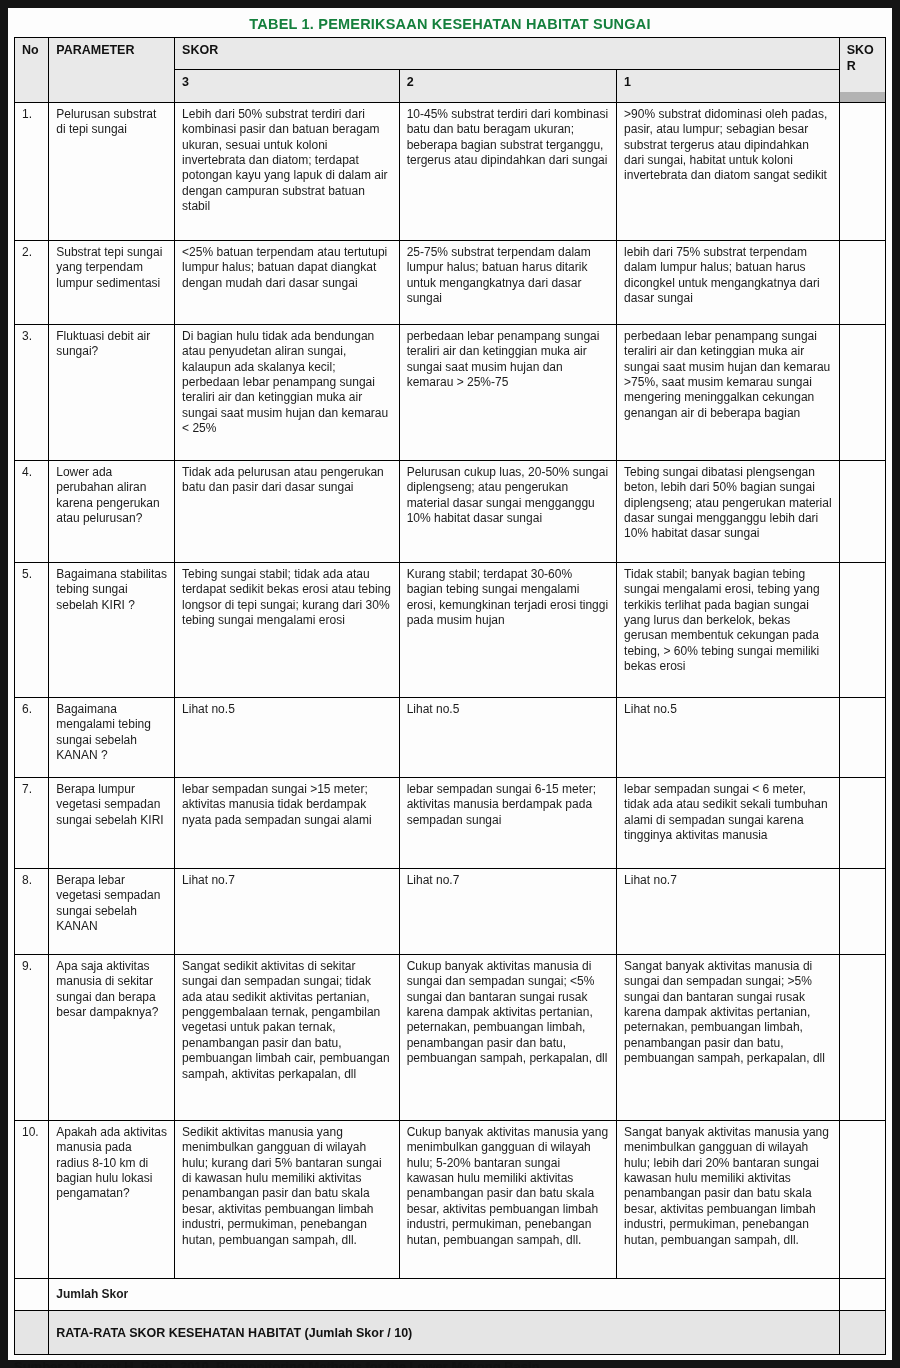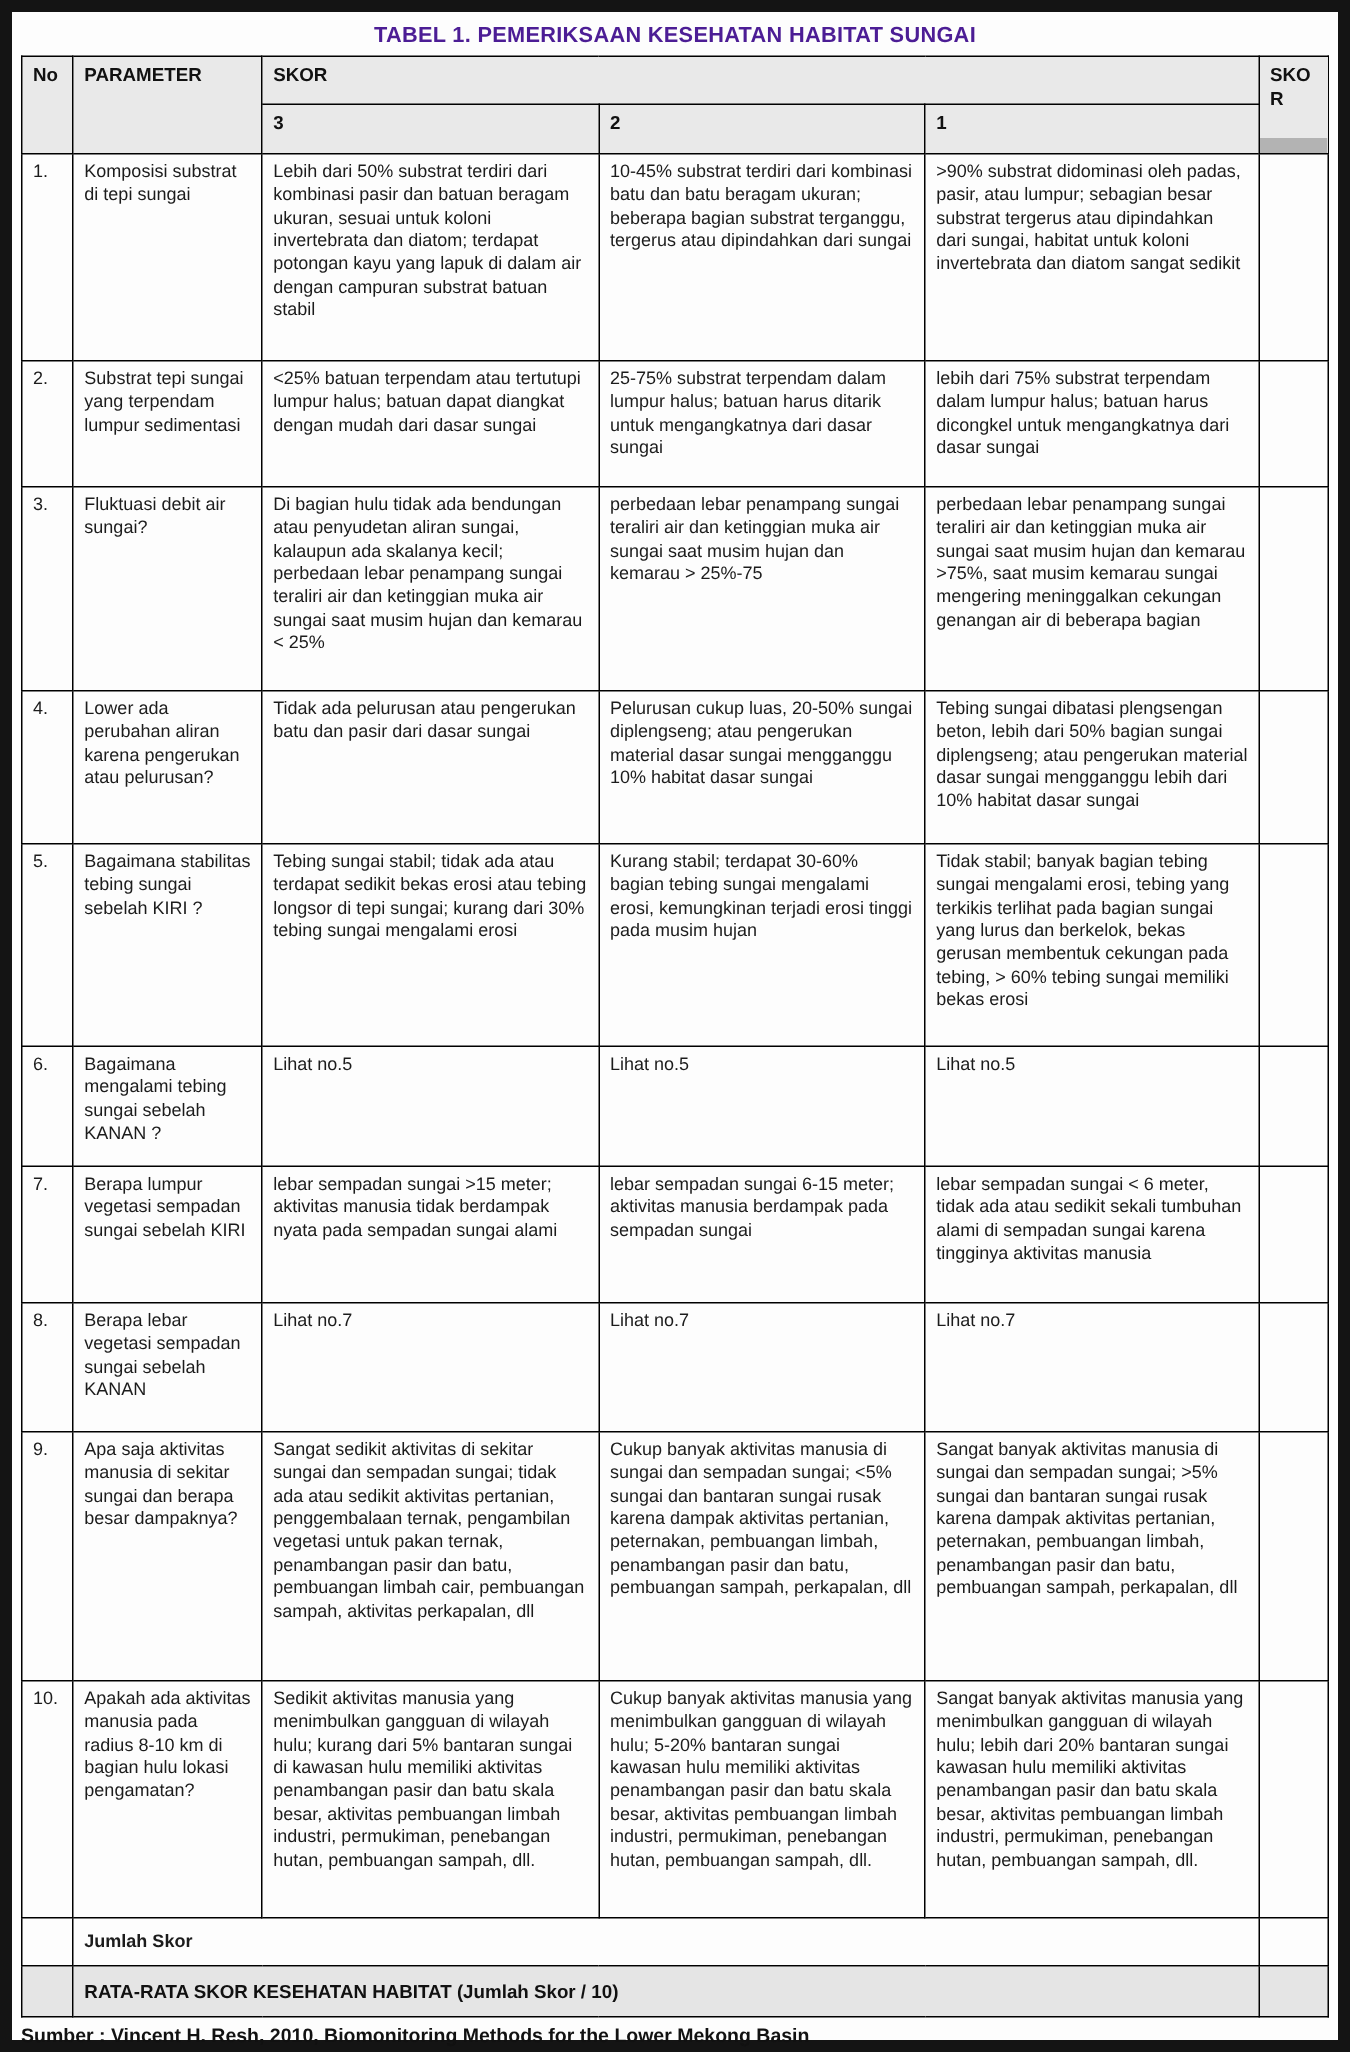--- a/index.html
+++ b/index.html
@@ -4,21 +4,21 @@
 <style>
   html,body{margin:0;padding:0;background:#e8e8e8;}
   .page{
     width:900px;height:1368px;box-sizing:border-box;margin:0 auto;
     background:#fdfdfd;border:8px solid #141414;
     font-family:"Liberation Sans","DejaVu Sans",sans-serif;color:#1c1c1c;
     padding:2px 6px 0 6px;
   }
   .title{
     text-align:center;font-weight:bold;font-size:14.5px;letter-spacing:.2px;
-    padding:6px 0 5px 0;color:#4c1d95;
+    padding:6px 0 5px 0;color:#15803d;
   }
   table.main{
     border-collapse:collapse;table-layout:fixed;width:100%;
     font-size:12px;line-height:1.28;
   }
   table.main th, table.main td{
     border:1.6px solid #000;padding:4px 7px;vertical-align:top;text-align:left;
     overflow:hidden;word-wrap:break-word;
   }
   thead th{
@@ -66,21 +66,21 @@
       </tr>
       <tr style="height:33px">
         <th>3</th>
         <th>2</th>
         <th>1</th>
       </tr>
     </thead>
     <tbody>
       <tr style="height:138px">
         <td class="no">1.</td>
-        <td>Komposisi substrat di tepi sungai</td>
+        <td>Pelurusan substrat di tepi sungai</td>
         <td>Lebih dari 50% substrat terdiri dari kombinasi pasir dan batuan beragam ukuran, sesuai untuk koloni invertebrata  dan diatom; terdapat potongan kayu yang lapuk di dalam air dengan campuran substrat batuan stabil</td>
         <td>10-45% substrat terdiri dari kombinasi batu dan batu beragam ukuran; beberapa bagian substrat terganggu, tergerus atau dipindahkan dari sungai</td>
         <td>&gt;90% substrat didominasi oleh padas, pasir, atau lumpur; sebagian besar substrat tergerus atau dipindahkan dari sungai, habitat untuk koloni invertebrata dan diatom sangat sedikit</td>
         <td></td>
       </tr>
       <tr style="height:84px">
         <td class="no">2.</td>
         <td>Substrat tepi sungai yang terpendam lumpur sedimentasi</td>
         <td>&lt;25% batuan terpendam atau tertutupi lumpur halus; batuan dapat diangkat dengan mudah dari dasar sungai</td>
         <td>25-75% substrat terpendam dalam lumpur halus; batuan harus ditarik untuk mengangkatnya dari dasar sungai</td>
@@ -149,21 +149,21 @@
         <td>Sedikit aktivitas manusia yang menimbulkan gangguan di wilayah hulu; kurang dari 5% bantaran sungai di kawasan hulu memiliki aktivitas penambangan pasir dan batu skala besar, aktivitas pembuangan limbah industri, permukiman, penebangan hutan, pembuangan sampah, dll.</td>
         <td>Cukup banyak aktivitas manusia yang menimbulkan gangguan di wilayah hulu; 5-20% bantaran sungai kawasan hulu memiliki aktivitas penambangan pasir dan batu skala besar, aktivitas pembuangan limbah industri, permukiman, penebangan hutan, pembuangan sampah, dll.</td>
         <td>Sangat banyak aktivitas manusia yang menimbulkan gangguan di wilayah hulu; lebih dari 20% bantaran sungai kawasan hulu memiliki aktivitas penambangan pasir dan batu skala besar, aktivitas pembuangan limbah industri, permukiman, penebangan hutan, pembuangan sampah, dll.</td>
         <td></td>
       </tr>
       <tr class="jumlah" style="height:32px">
         <td class="no"></td>
         <td colspan="4" class="label-right">Jumlah Skor</td>
         <td></td>
       </tr>
-      <tr class="rata" style="height:34px">
+      <tr class="rata" style="height:44px">
         <td class="no"></td>
         <td colspan="4" class="rata-label">RATA-RATA SKOR KESEHATAN HABITAT (Jumlah Skor / 10)</td>
         <td></td>
       </tr>
     </tbody>
   </table>
 
   <div class="source">Sumber : Vincent H. Resh, 2010, Biomonitoring Methods for the Lower Mekong Basin</div>
 
 </div>

